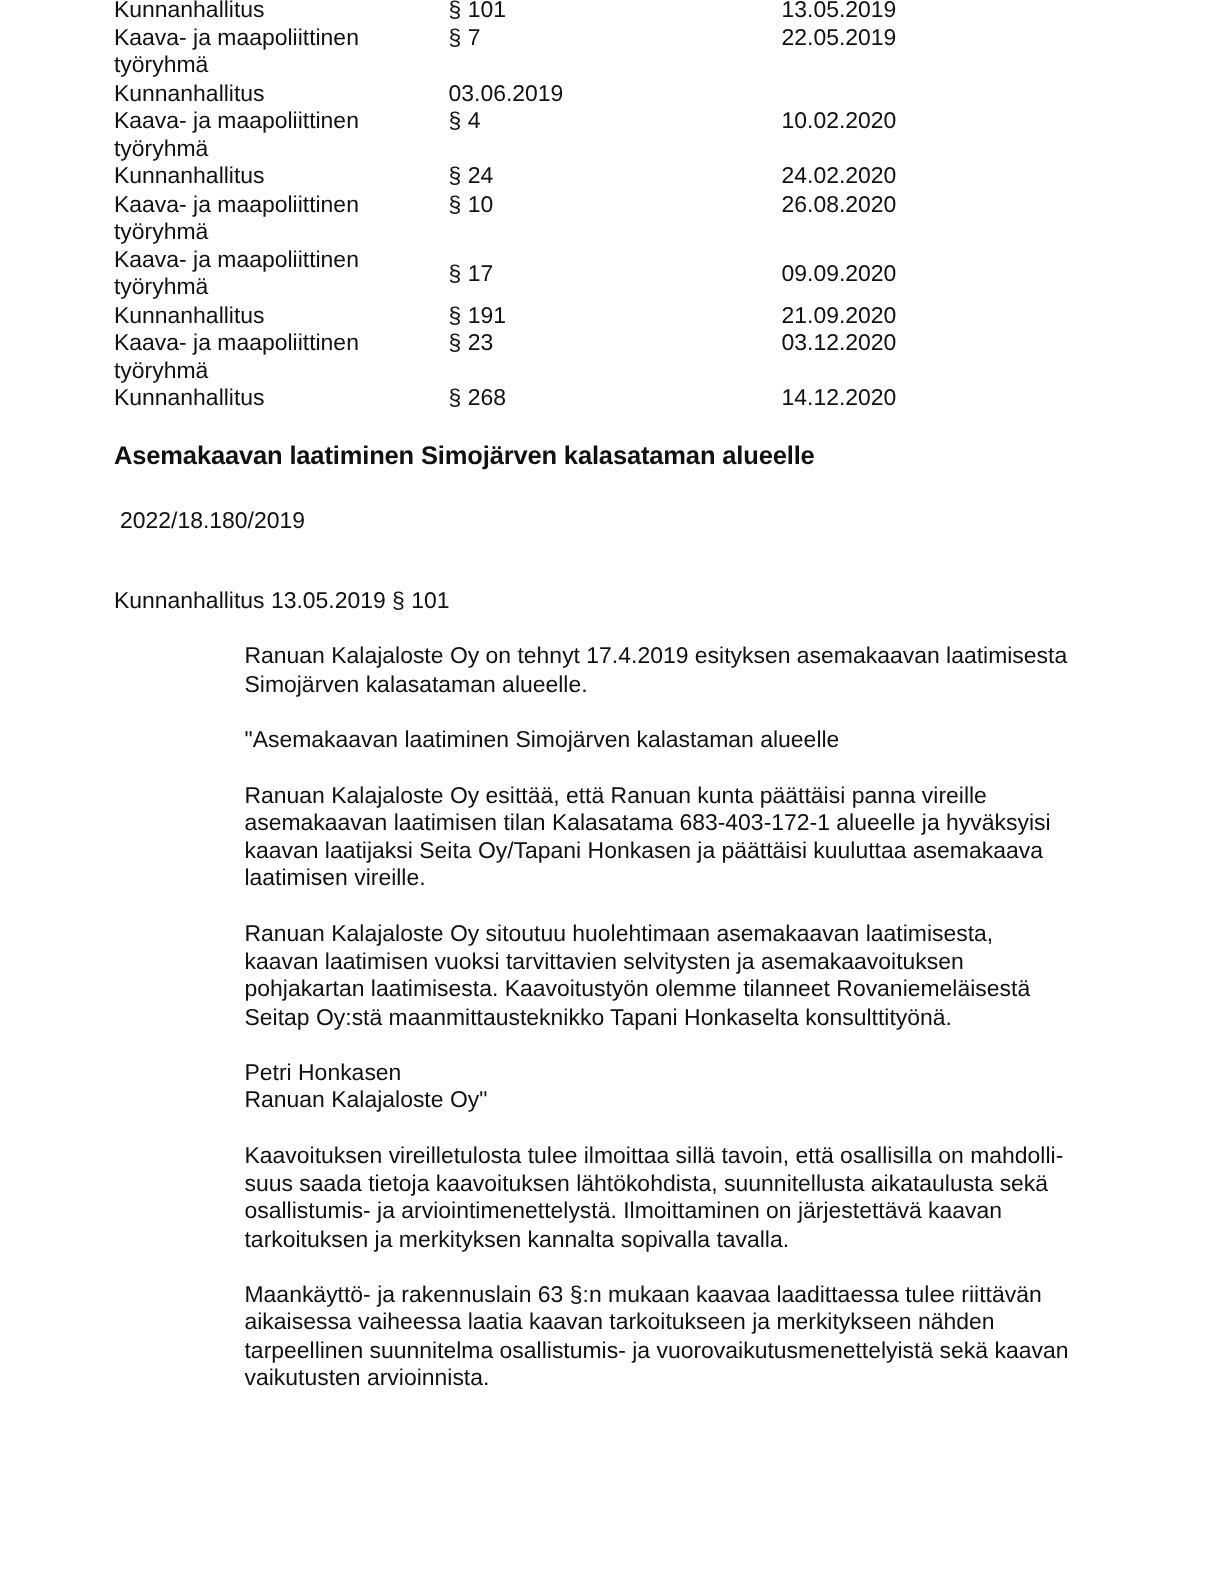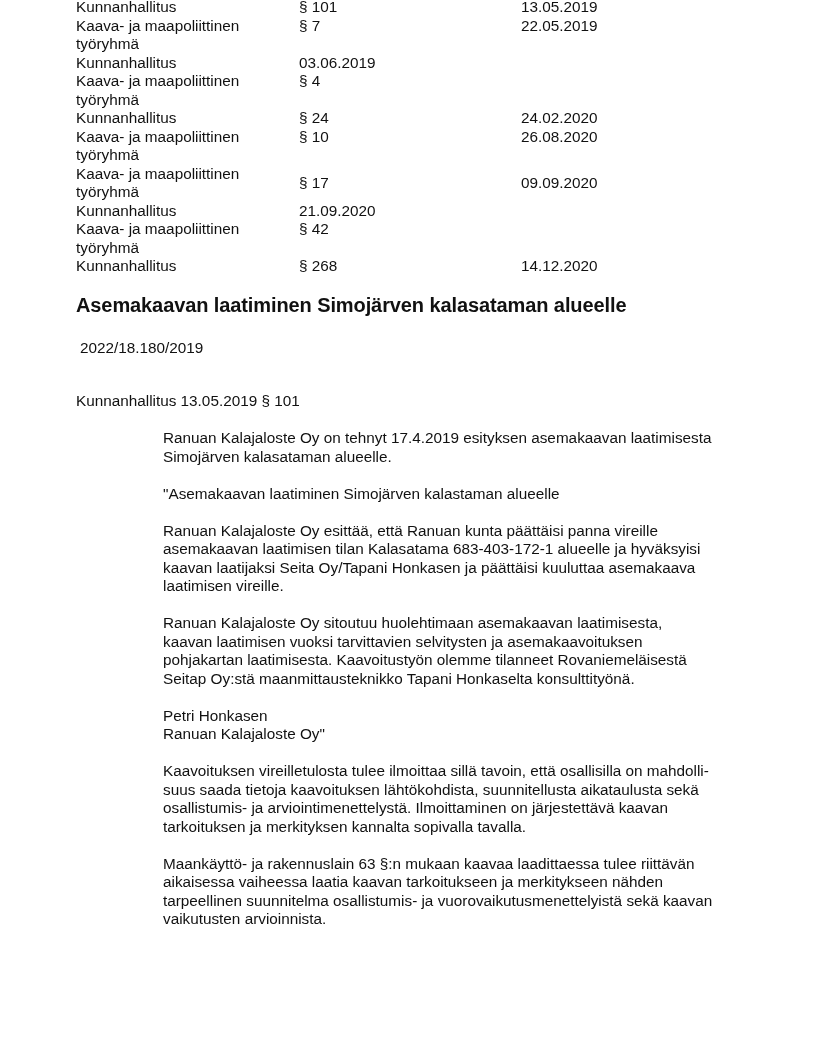--- a/index.html
+++ b/index.html
@@ -9,21 +9,21 @@
     font-size: 15.3px;
   }
   .history { position: absolute; left: 76px; top: -2px; width: 620px; }
   .hrow { display: flex; line-height: 18.5px; }
   .hrow .c1 { width: 223px; }
   .hrow .c2 { width: 222px; }
   .hrow .c3 { width: 120px; }
   .hrow.mid .c2, .hrow.mid .c3 { align-self: center; }
   .title {
     position: absolute; left: 76px; top: 294px; margin: 0;
-    font-weight: bold; font-size: 20px; letter-spacing: -0.1px;
+    font-weight: bold; font-size: 17px; letter-spacing: -0.1px;
   }
   .dnum { position: absolute; left: 76px; top: 335px; margin: 4px; }
   .meeting { position: absolute; left: 76px; top: 392px; margin: 0; }
   .body-text { position: absolute; left: 163px; top: 429px; width: 620px; }
   .body-text p { margin: 0 0 18.5px 0; line-height: 18.5px; white-space: pre-line; }
 </style>
 </head>
 <body>
 
 <div class="history">
@@ -37,43 +37,46 @@
     <span class="c2">§ 7</span>
     <span class="c3">22.05.2019</span>
   </div>
   <div class="hrow">
     <span class="c1">Kunnanhallitus</span>
     <span class="c3">03.06.2019</span>
   </div>
   <div class="hrow">
     <span class="c1">Kaava- ja maapoliittinen työryhmä</span>
     <span class="c2">§ 4</span>
+    <span class="c3">10.02.2020</span>
   </div>
   <div class="hrow">
     <span class="c1">Kunnanhallitus</span>
     <span class="c2">§ 24</span>
     <span class="c3">24.02.2020</span>
   </div>
   <div class="hrow">
     <span class="c1">Kaava- ja maapoliittinen työryhmä</span>
     <span class="c2">§ 10</span>
     <span class="c3">26.08.2020</span>
   </div>
   <div class="hrow mid">
     <span class="c1">Kaava- ja maapoliittinen työryhmä</span>
     <span class="c2">§ 17</span>
     <span class="c3">09.09.2020</span>
   </div>
   <div class="hrow">
     <span class="c1">Kunnanhallitus</span>
+    <span class="c2">§ 191</span>
     <span class="c3">21.09.2020</span>
   </div>
   <div class="hrow">
     <span class="c1">Kaava- ja maapoliittinen työryhmä</span>
-    <span class="c2">§ 42</span>
+    <span class="c2">§ 23</span>
+    <span class="c3">03.12.2020</span>
   </div>
   <div class="hrow">
     <span class="c1">Kunnanhallitus</span>
     <span class="c2">§ 268</span>
     <span class="c3">14.12.2020</span>
   </div>
 </div>
 
 <h2 class="title">Asemakaavan laatiminen Simojärven kalasataman alueelle</h2>
 <p class="dnum">2022/18.180/2019</p>

